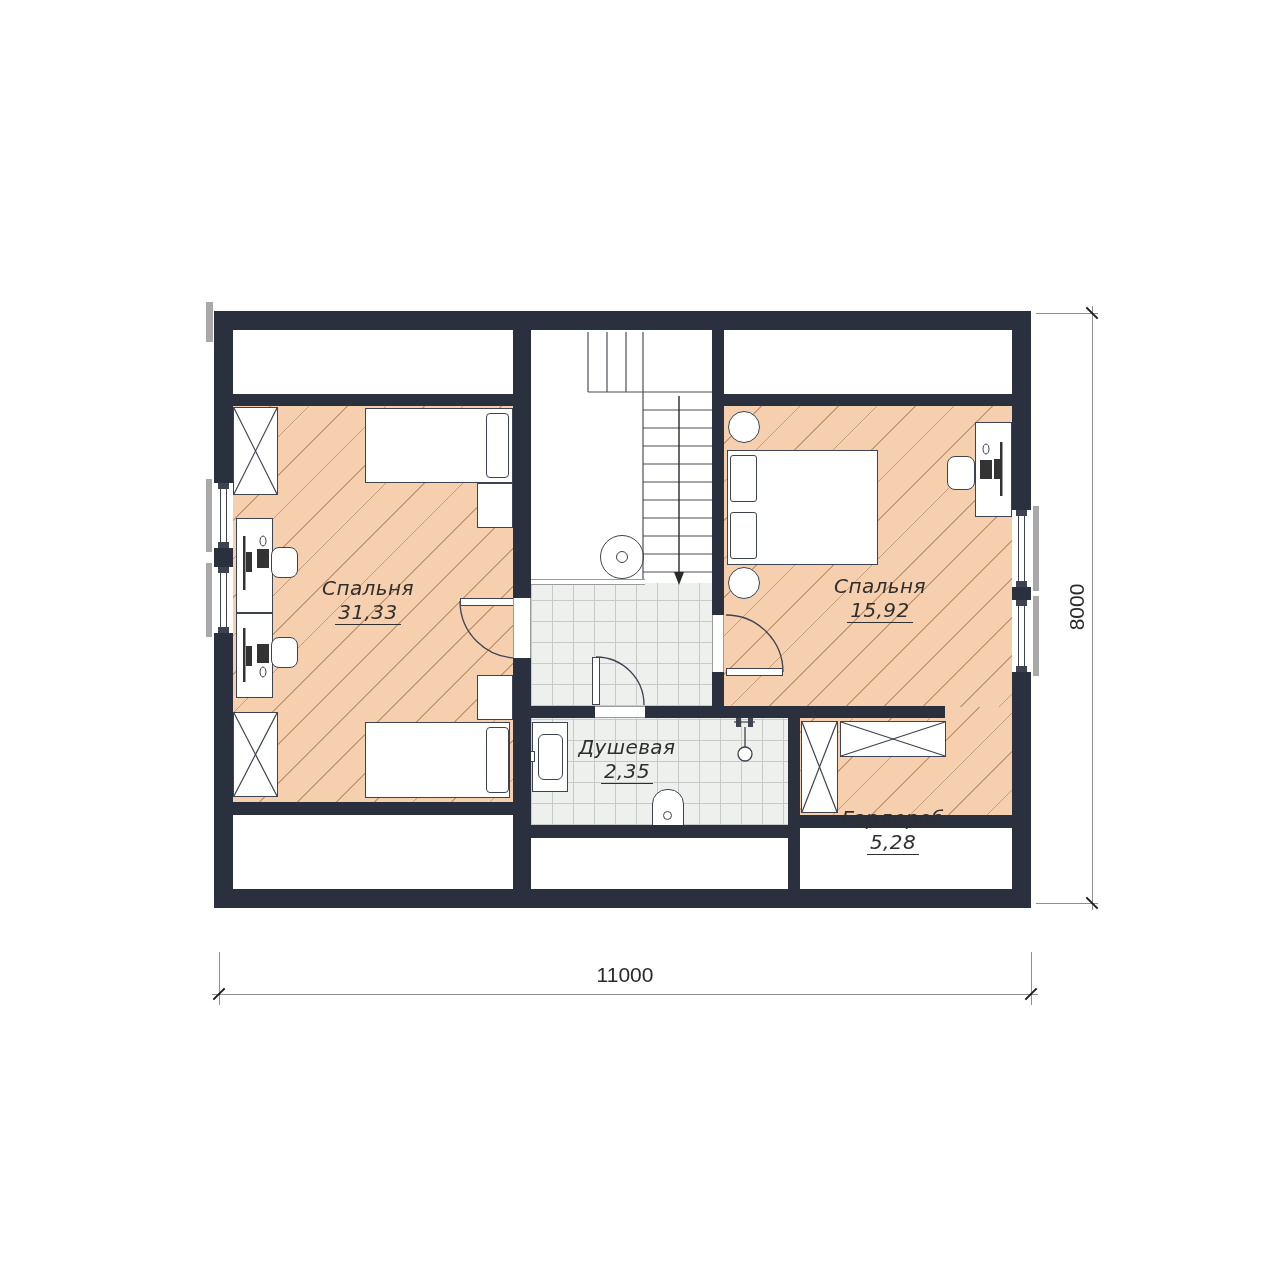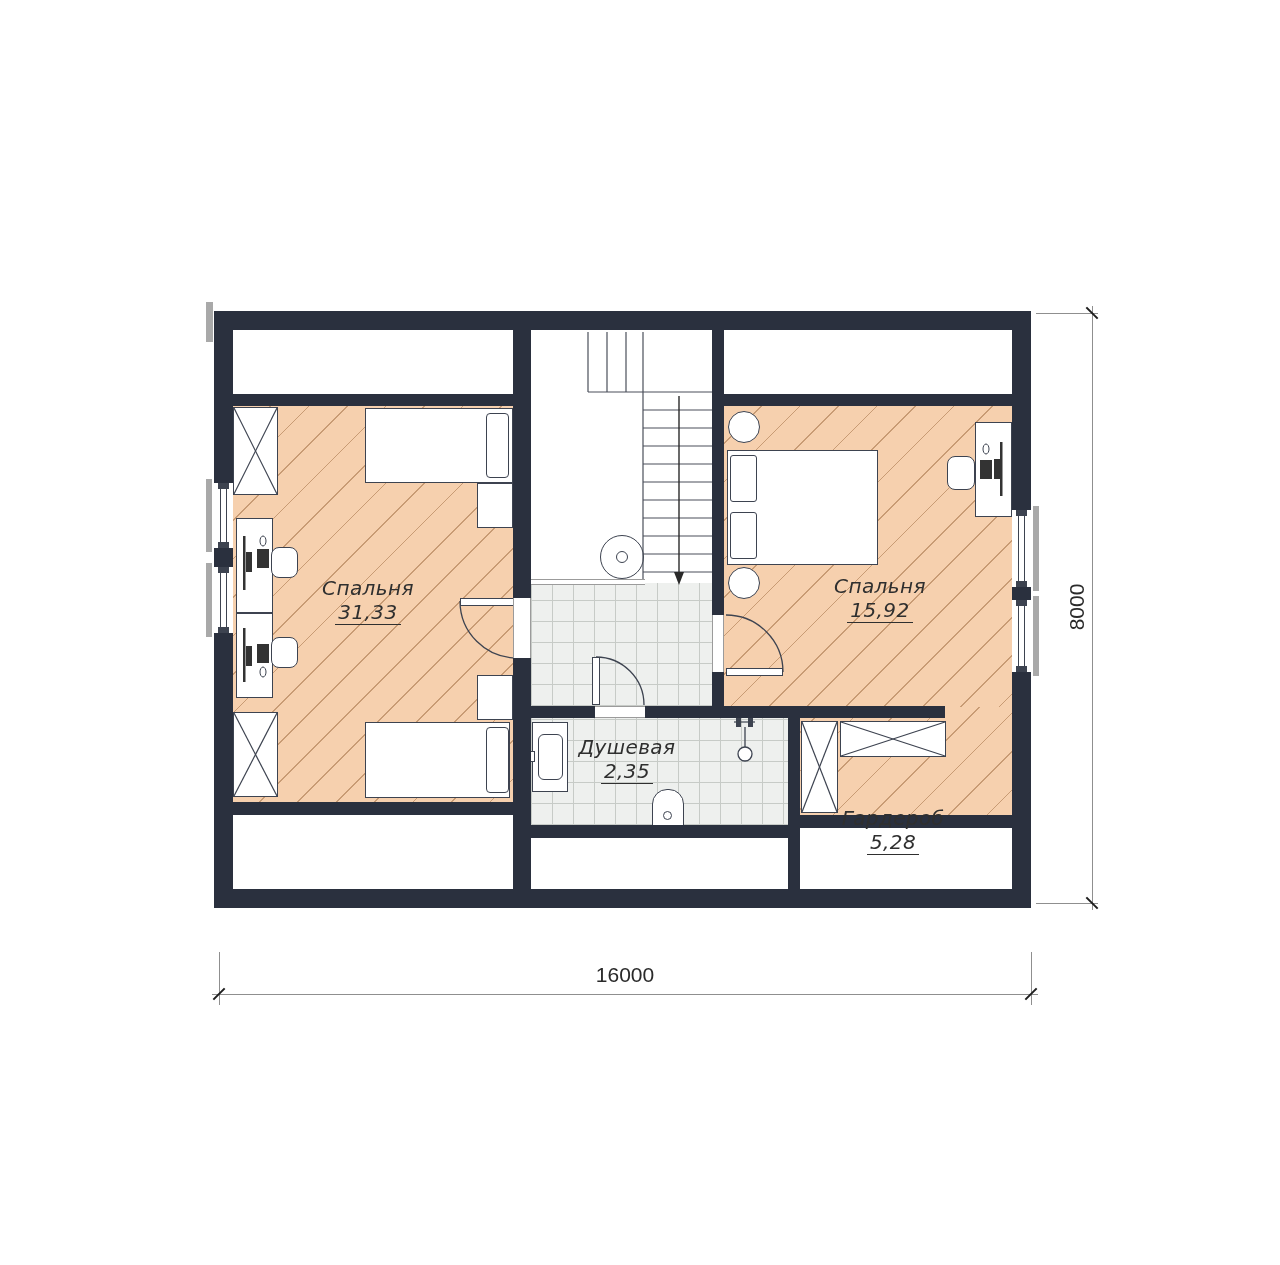--- a/index.html
+++ b/index.html
@@ -219,21 +219,21 @@
   <div class="label" style="left:803px;top:763px;width:180px;margin-top:44px;">
     <div>Гардероб</div>
     <span class="area">5,28</span>
   </div>
 
   <div class="dimline" style="left:219px;top:952px;width:1px;height:53px;"></div>
   <div class="dimline" style="left:1031px;top:952px;width:1px;height:53px;"></div>
   <div class="dimline" style="left:212px;top:994px;width:826px;height:1.2px;"></div>
   <div class="tick" style="left:211px;top:993px;transform:rotate(-45deg);"></div>
   <div class="tick" style="left:1023px;top:993px;transform:rotate(-45deg);"></div>
-  <div class="dimtext" style="left:560px;top:963px;width:130px;">16000</div>
+  <div class="dimtext" style="left:560px;top:963px;width:130px;">11000</div>
 
   <div class="dimline" style="left:1036px;top:313px;width:62px;height:1px;"></div>
   <div class="dimline" style="left:1036px;top:903px;width:62px;height:1px;"></div>
   <div class="dimline" style="left:1092px;top:306px;width:1.2px;height:604px;"></div>
   <div class="tick" style="left:1084px;top:312px;transform:rotate(45deg);"></div>
   <div class="tick" style="left:1084px;top:902px;transform:rotate(45deg);"></div>
   <div class="dimtext" style="left:1012px;top:595px;width:130px;transform:rotate(-90deg);">8000</div>
 
 </div>
 

